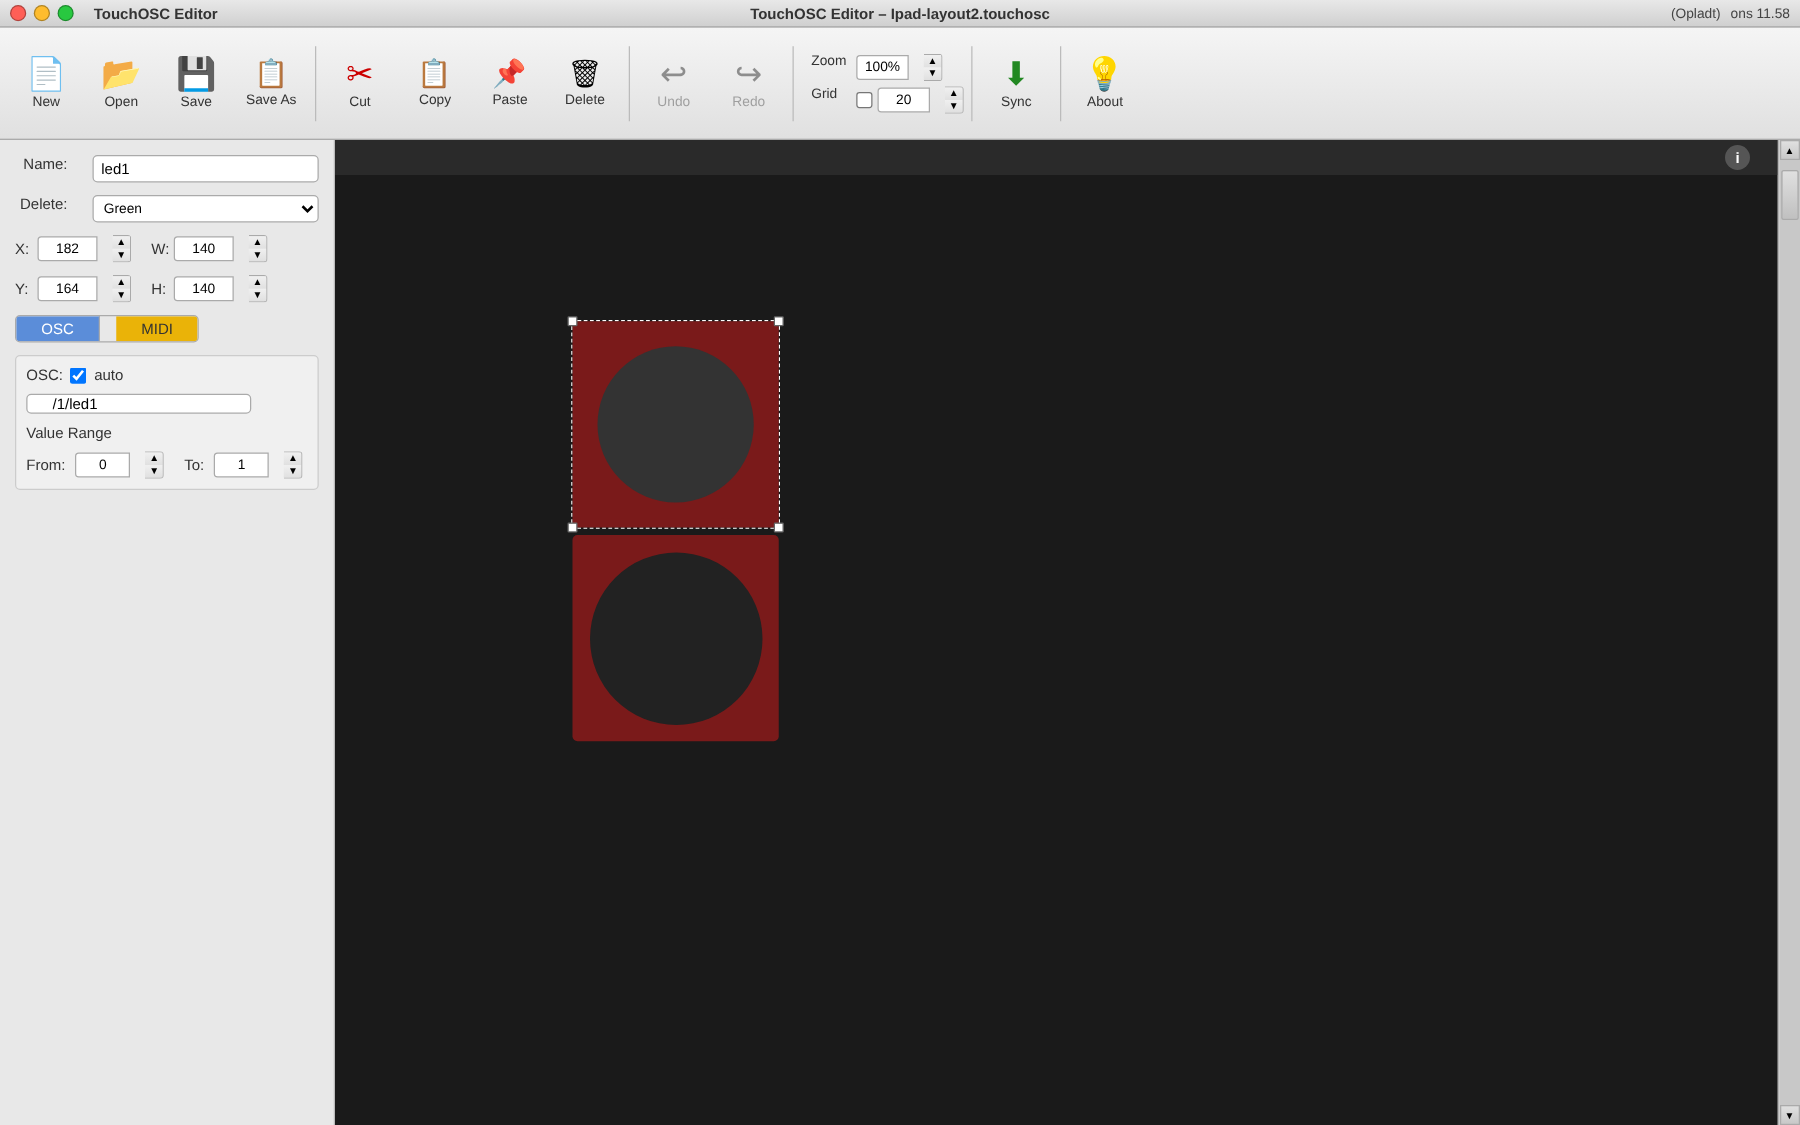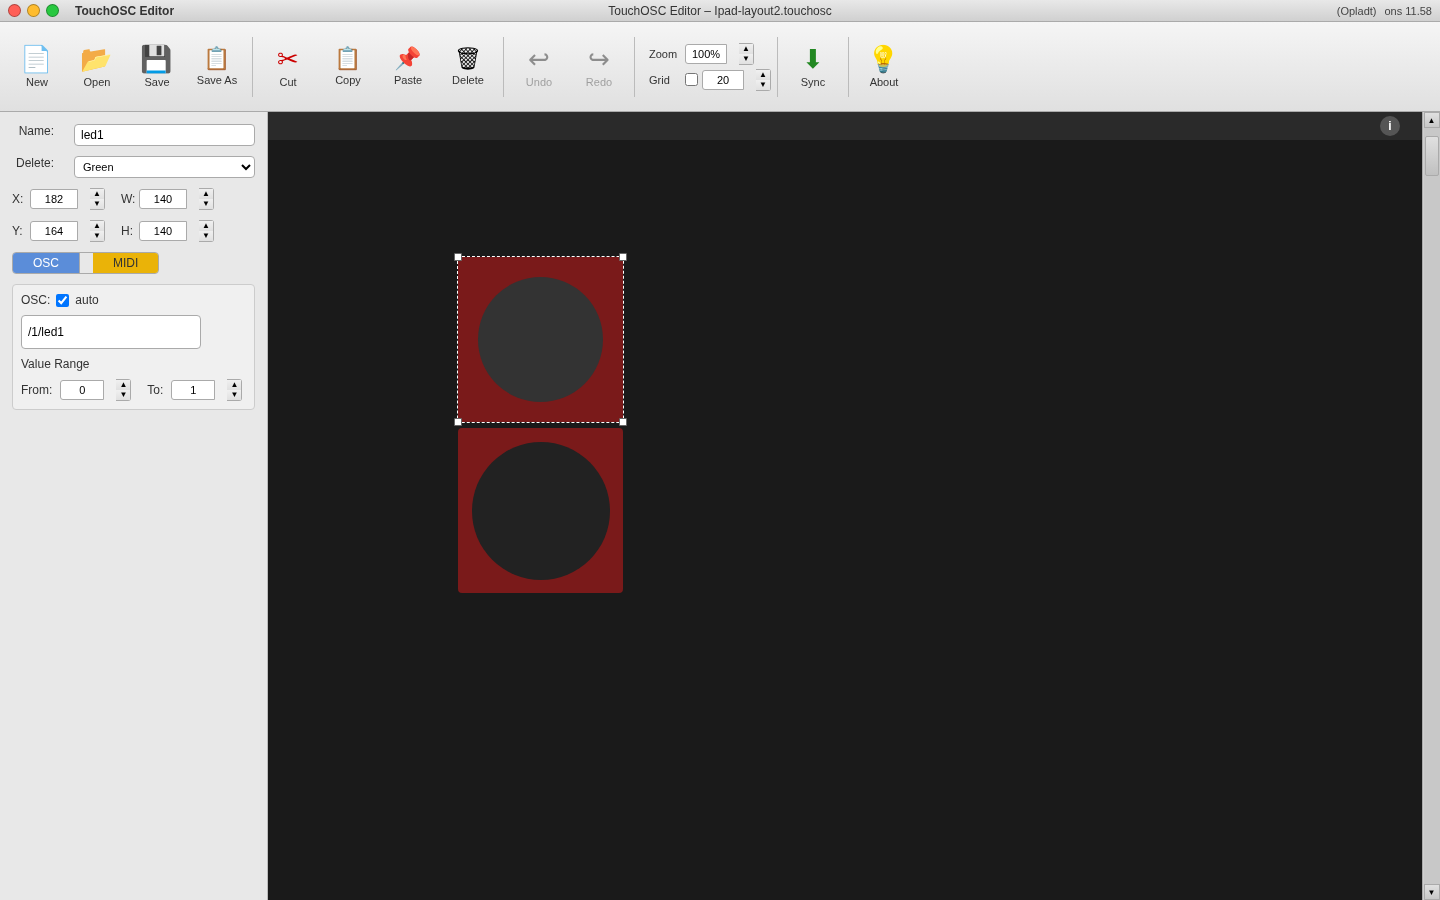--- a/index.html
+++ b/index.html
@@ -37,21 +37,21 @@
       cursor: pointer;
     }
     .btn-close { background: #ff5f57; }
     .btn-min { background: #febc2e; }
     .btn-max { background: #28c840; }
     .title-bar-title {
       position: absolute;
       left: 50%;
       transform: translateX(-50%);
       font-size: 12px;
-      font-weight: 400;
+      font-weight: 700;
       color: #333;
     }
     .title-bar-app {
       font-size: 12px;
       font-weight: 600;
       color: #333;
       margin-left: 16px;
     }
     .title-bar-right {
       margin-left: auto;
@@ -104,21 +104,20 @@
 
     .toolbar-zoom-group {
       display: flex;
       flex-direction: column;
       align-items: flex-start;
       gap: 4px;
       margin-left: 8px;
     }
     .toolbar-zoom-row, .toolbar-grid-row {
       display: flex;
-      align-items: center;
       gap: 4px;
       font-size: 11px;
       color: #333;
     }
     .toolbar-zoom-row label, .toolbar-grid-row label {
       width: 32px;
     }
     .stepper-input {
       display: flex;
       align-items: center;
@@ -258,24 +257,24 @@
     }
     .osc-row {
       display: flex;
       align-items: center;
       gap: 6px;
       font-size: 12px;
       color: #333;
     }
     .osc-path-input {
       width: 180px;
-      height: 34px;
+      height: 16px;
       border: 1px solid #aaa;
       border-radius: 4px;
-      padding: 0 6px;
+      padding: 0 20px;
       font-size: 12px;
       background: white;
     }
     .value-range-label {
       font-size: 12px;
       font-weight: 400;
       color: #333;
     }
     .range-row {
       display: flex;

